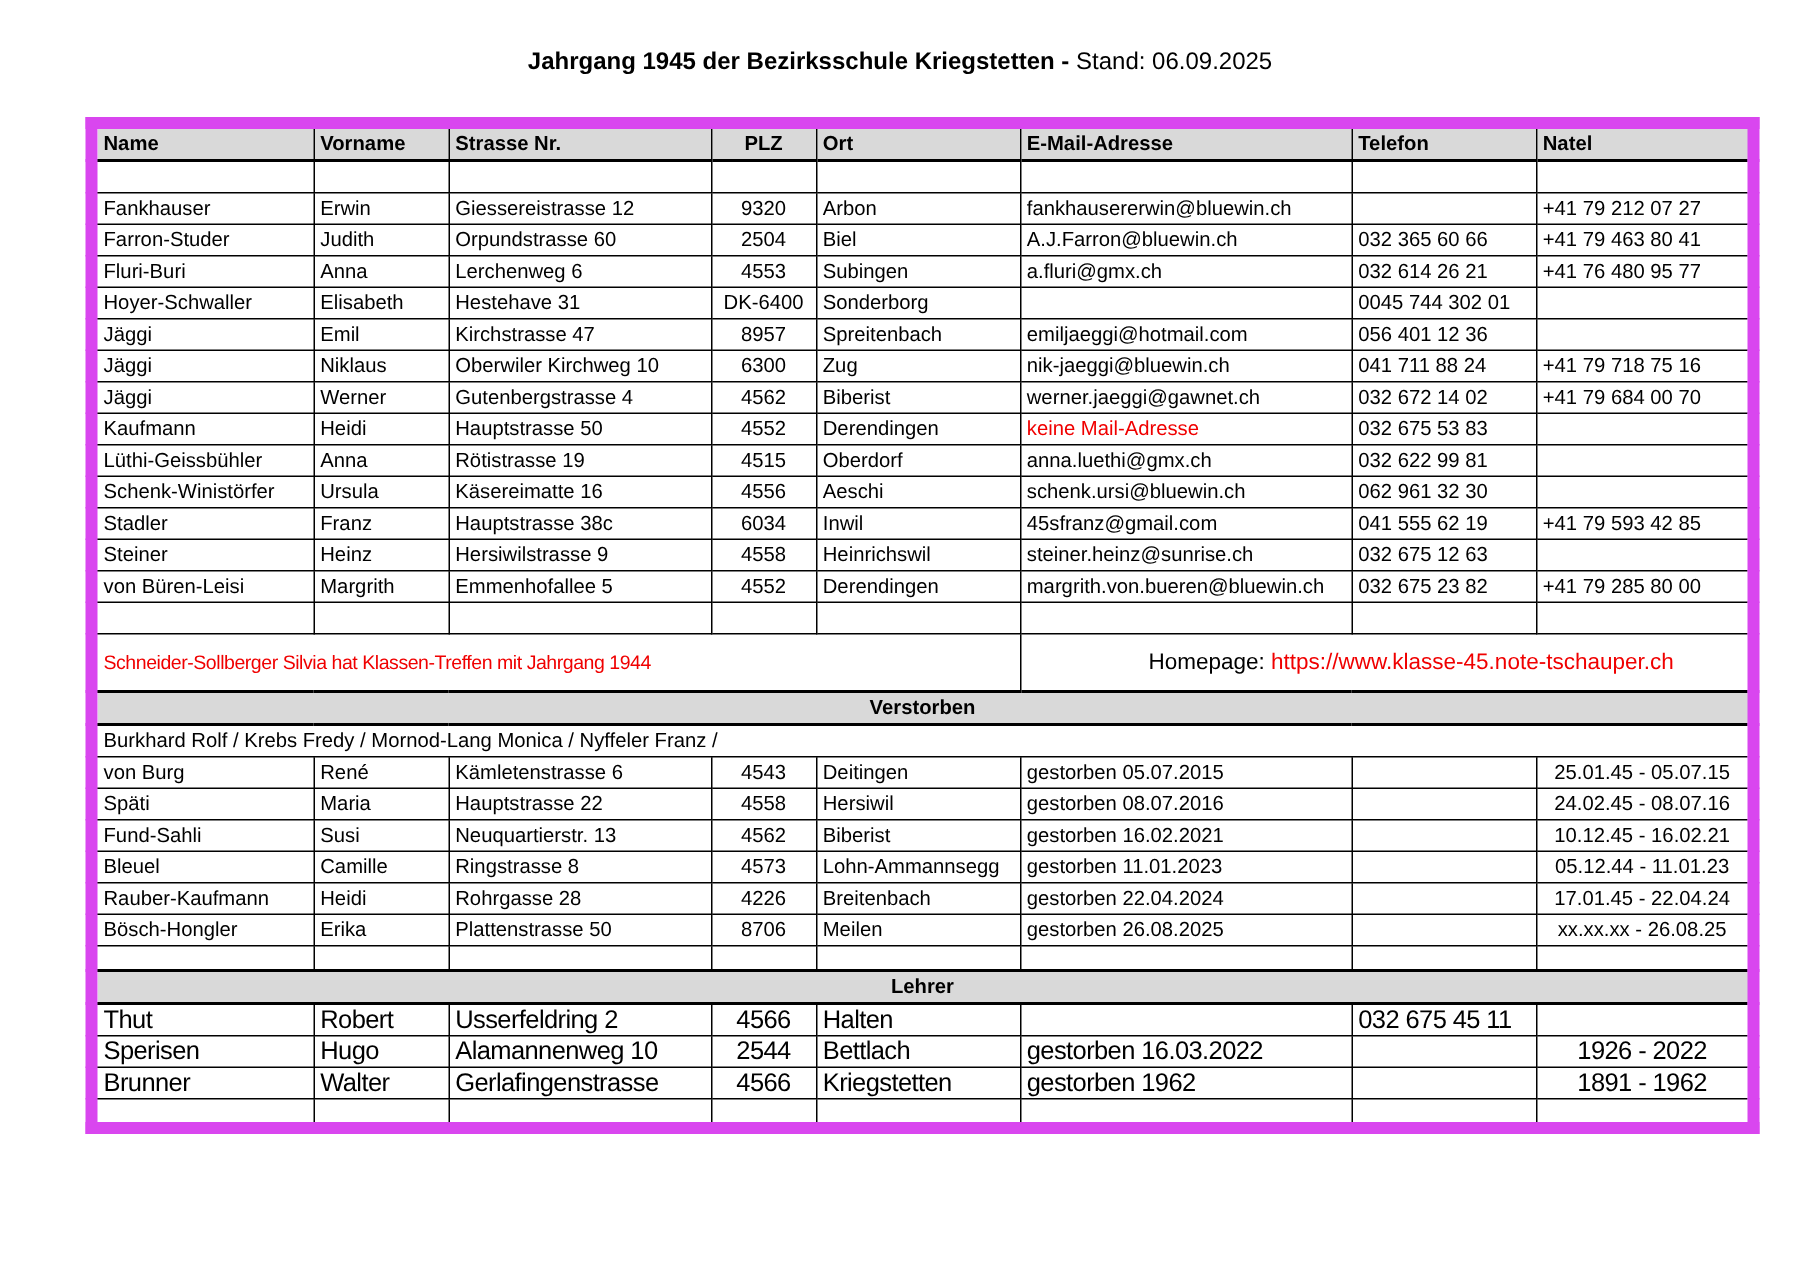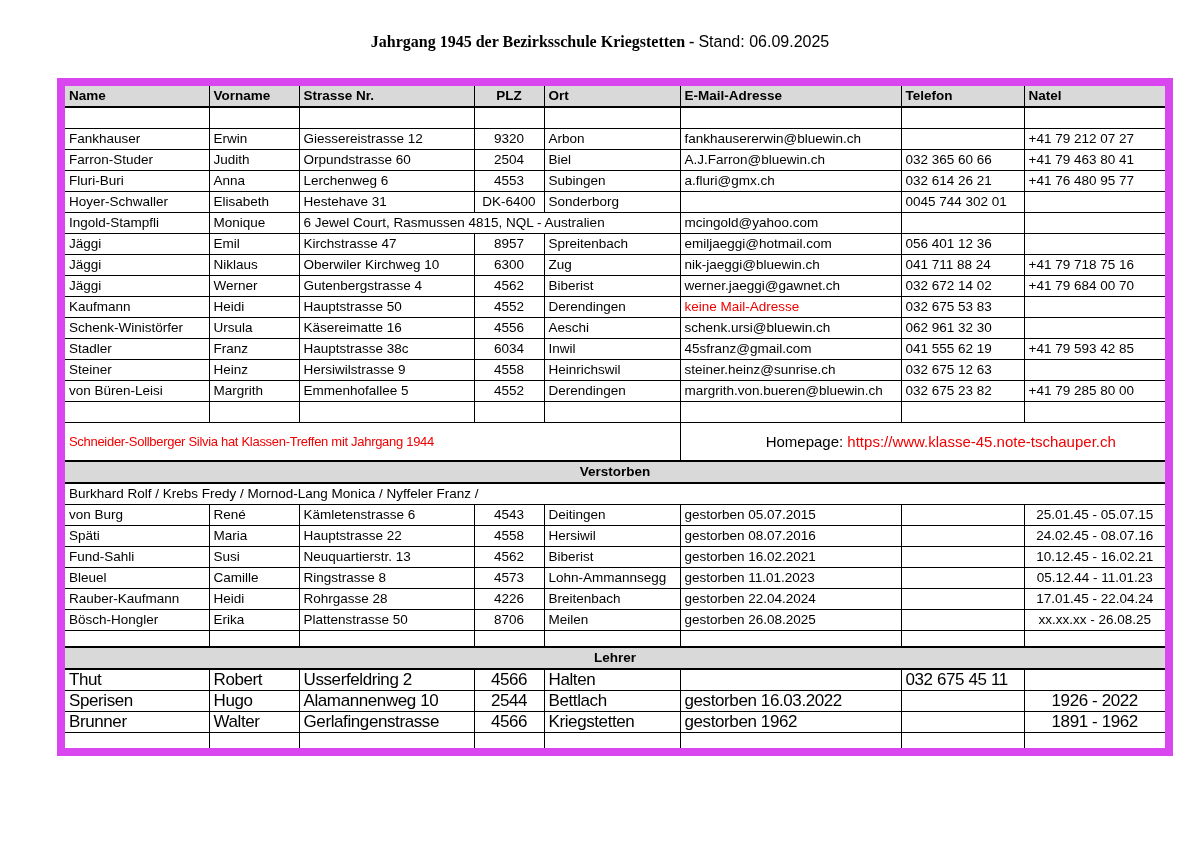--- a/index.html
+++ b/index.html
@@ -4,21 +4,21 @@
 <style>
   html,body{margin:0;padding:0;}
   body{
     width:1200px;height:849px;background:#ffffff;position:relative;
     font-family:"Liberation Sans","DejaVu Sans",sans-serif;color:#000;
   }
   .title{
     position:absolute;top:33px;left:0;width:1200px;text-align:center;
     font-size:16px;letter-spacing:0;
   }
-  .title .b{font-weight:bold;font-family:Liberation Serif, serif;}
+  .title .b{font-weight:bold;}
   table.sheet{
     position:absolute;left:57px;top:78px;width:1108px;
     border-collapse:collapse;table-layout:fixed;
     border:8px solid #d946ef;
   }
   td{
     border:1px solid #000;height:20px;padding:0 4px;
     font-size:13.5px;line-height:20px;white-space:nowrap;overflow:hidden;
     vertical-align:middle;
   }
@@ -111,28 +111,20 @@
         <td>Hoyer-Schwaller</td>
         <td>Elisabeth</td>
         <td>Hestehave 31</td>
         <td class="center">DK-6400</td>
         <td>Sonderborg</td>
         <td></td>
         <td>0045 744 302 01</td>
         <td></td>
       </tr>
       <tr>
-        <td>Ingold-Stampfli</td>
-        <td>Monique</td>
-        <td colspan="3">6 Jewel Court, Rasmussen 4815, NQL - Australien</td>
-        <td>mcingold@yahoo.com</td>
-        <td></td>
-        <td></td>
-      </tr>
-      <tr>
         <td>Jäggi</td>
         <td>Emil</td>
         <td>Kirchstrasse 47</td>
         <td class="center">8957</td>
         <td>Spreitenbach</td>
         <td>emiljaeggi@hotmail.com</td>
         <td>056 401 12 36</td>
         <td></td>
       </tr>
       <tr>
@@ -159,20 +151,30 @@
         <td>Kaufmann</td>
         <td>Heidi</td>
         <td>Hauptstrasse 50</td>
         <td class="center">4552</td>
         <td>Derendingen</td>
         <td class="red">keine Mail-Adresse</td>
         <td>032 675 53 83</td>
         <td></td>
       </tr>
       <tr>
+        <td>Lüthi-Geissbühler</td>
+        <td>Anna</td>
+        <td>Rötistrasse 19</td>
+        <td class="center">4515</td>
+        <td>Oberdorf</td>
+        <td>anna.luethi@gmx.ch</td>
+        <td>032 622 99 81</td>
+        <td></td>
+      </tr>
+      <tr>
         <td>Schenk-Winistörfer</td>
         <td>Ursula</td>
         <td>Käsereimatte 16</td>
         <td class="center">4556</td>
         <td>Aeschi</td>
         <td>schenk.ursi@bluewin.ch</td>
         <td>062 961 32 30</td>
         <td></td>
       </tr>
       <tr>

